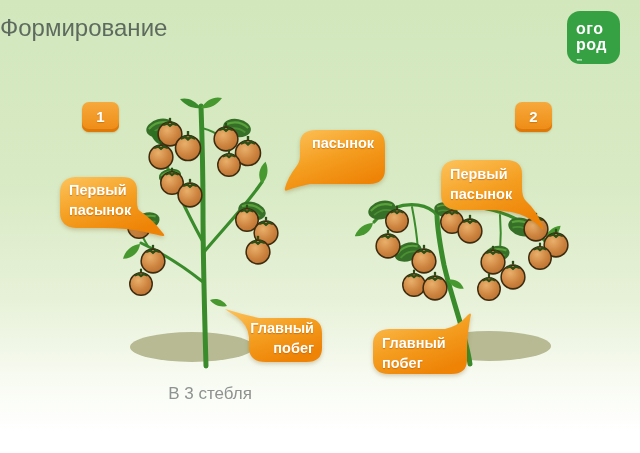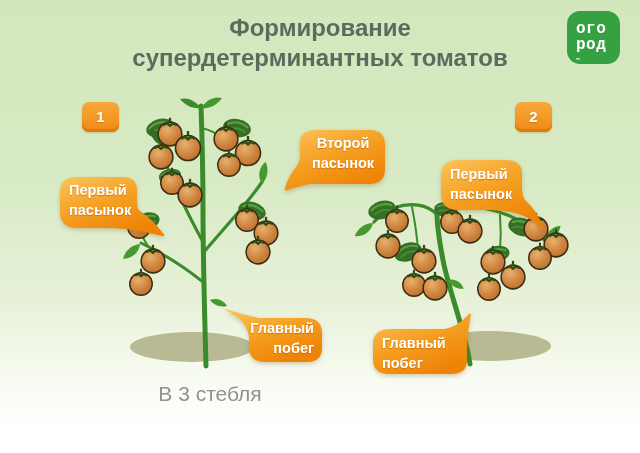--- a/index.html
+++ b/index.html
@@ -3,30 +3,30 @@
 <meta charset="utf-8">
 <style>
   html,body{margin:0;padding:0;}
   .stage{
     position:relative;width:640px;height:453px;overflow:hidden;
     font-family:"Liberation Sans","DejaVu Sans",sans-serif;
     background:linear-gradient(180deg,#d3e7bd 0%,#d7eac3 38%,#e7f1d8 66%,#f8fbf2 84%,#ffffff 95%);
   }
   .title{
     position:absolute;top:13px;left:0;width:100%;
-    text-align:center;color:#5d6b5e;font-size:24px;line-height:30px;font-weight:700;
+    text-align:left;color:#5d6b5e;font-size:24px;line-height:30px;font-weight:400;
   }
   .title span{display:block;}
   .logo{
     position:absolute;left:567px;top:11px;width:53px;height:53px;
     background:#35a143;border-radius:13px;color:#fff;font-weight:bold;
     font-size:16px;line-height:16px;letter-spacing:.5px;
   }
   .logo-inner{position:absolute;left:9px;top:10px;}
-  .logo-inner span{display:block;font-family:Liberation Mono, monospace;}
+  .logo-inner span{display:block;}
   .logo .tm{font-size:6px;vertical-align:9px;letter-spacing:0;}
   .badge{
     position:absolute;width:37px;height:30px;border-radius:7px;
     background:linear-gradient(180deg,#f6a93c,#ee8a13);
     box-shadow:inset 0 -3px 0 #dd790a, 0 1px 2px rgba(120,80,0,.25);
     color:#fff;font-weight:bold;font-size:15px;line-height:29px;text-align:center;
     text-shadow:0 1px 1px rgba(170,90,0,.5);
   }
   .badge.n1{left:82px;top:102px;}
   .badge.n2{left:515px;top:102px;}
@@ -42,34 +42,33 @@
   .b1 .txt{left:13px;top:6px;}
   .b2{left:283px;top:126px;width:106px;height:72px;}
   .b2 .txt{left:18px;top:7px;width:84px;text-align:center;}
   .b3{left:220px;top:306px;width:106px;height:62px;}
   .b3 .txt{right:12px;top:12px;text-align:right;}
   .b4{left:436px;top:157px;width:112px;height:78px;}
   .b4 .txt{left:14px;top:7px;}
   .b5{left:370px;top:312px;width:104px;height:66px;}
   .b5 .txt{left:12px;top:21px;}
   .caption{
-    position:absolute;top:383px;text-align:center;color:#8e9290;font-size:21px;line-height:21px;
+    position:absolute;top:383px;text-align:center;color:#8e9290;font-size:17px;line-height:21px;
   }
   .caption span{display:block;}
   .cap1{left:110px;width:200px;}
   .cap2{left:360px;width:220px;}
 </style>
 </head>
 <body>
 
 <div class="stage">
 
   <div class="title">
     <span>Формирование</span>
-    <span>супердетерминантных томатов</span>
   </div>
 
   <div class="logo">
     <div class="logo-inner">
       <span>ого</span>
       <span>
           <span>род</span>
           <span class="tm">™</span>
         </span>
     </div>
@@ -206,21 +205,20 @@
       <defs>
           <linearGradient id="bg2" x1="0" y1="0" x2="0.6" y2="1">
         <stop offset="0%" stop-color="#fdc35b"></stop>
             <stop offset="55%" stop-color="#f49d1f"></stop>
             <stop offset="100%" stop-color="#ee8306"></stop>
       </linearGradient>
         </defs>
       <path d="M33,4 Q17,4 17,18 L17,30 Q17,36 13,41 Q5,51 2,62 Q1,66 5,64 Q13,61 27,58 L86,58 Q102,58 102,43 L102,19 Q102,4 87,4 Z" fill="url(#bg2)"></path>
     </svg>
     <div class="txt">
-      <span>Второй</span>
       <span>пасынок</span>
     </div>
   </div>
 
   <div class="bubble b3">
     <svg width="106" height="62" viewBox="0 0 106 62">
       <defs>
           <linearGradient id="bg3" x1="0" y1="0" x2="0.6" y2="1">
         <stop offset="0%" stop-color="#fdc35b"></stop>
             <stop offset="55%" stop-color="#f49d1f"></stop>

